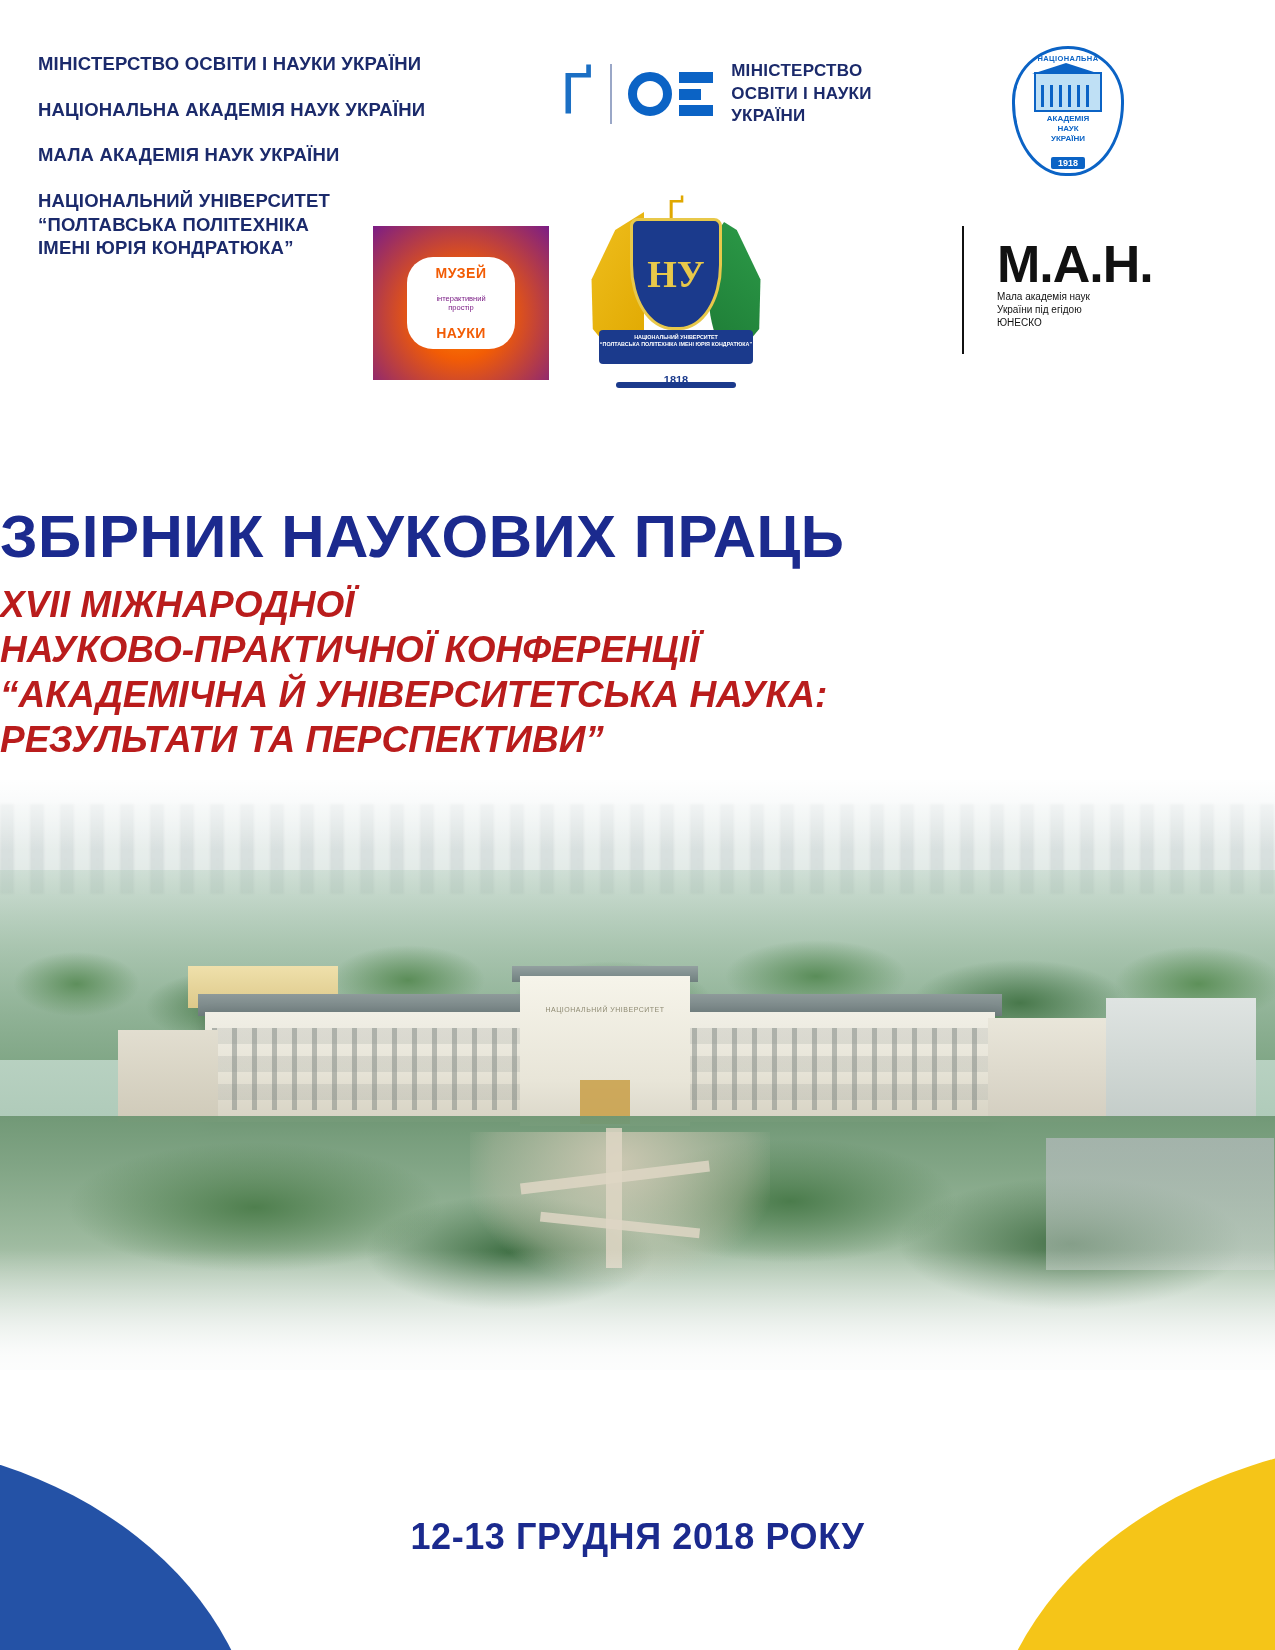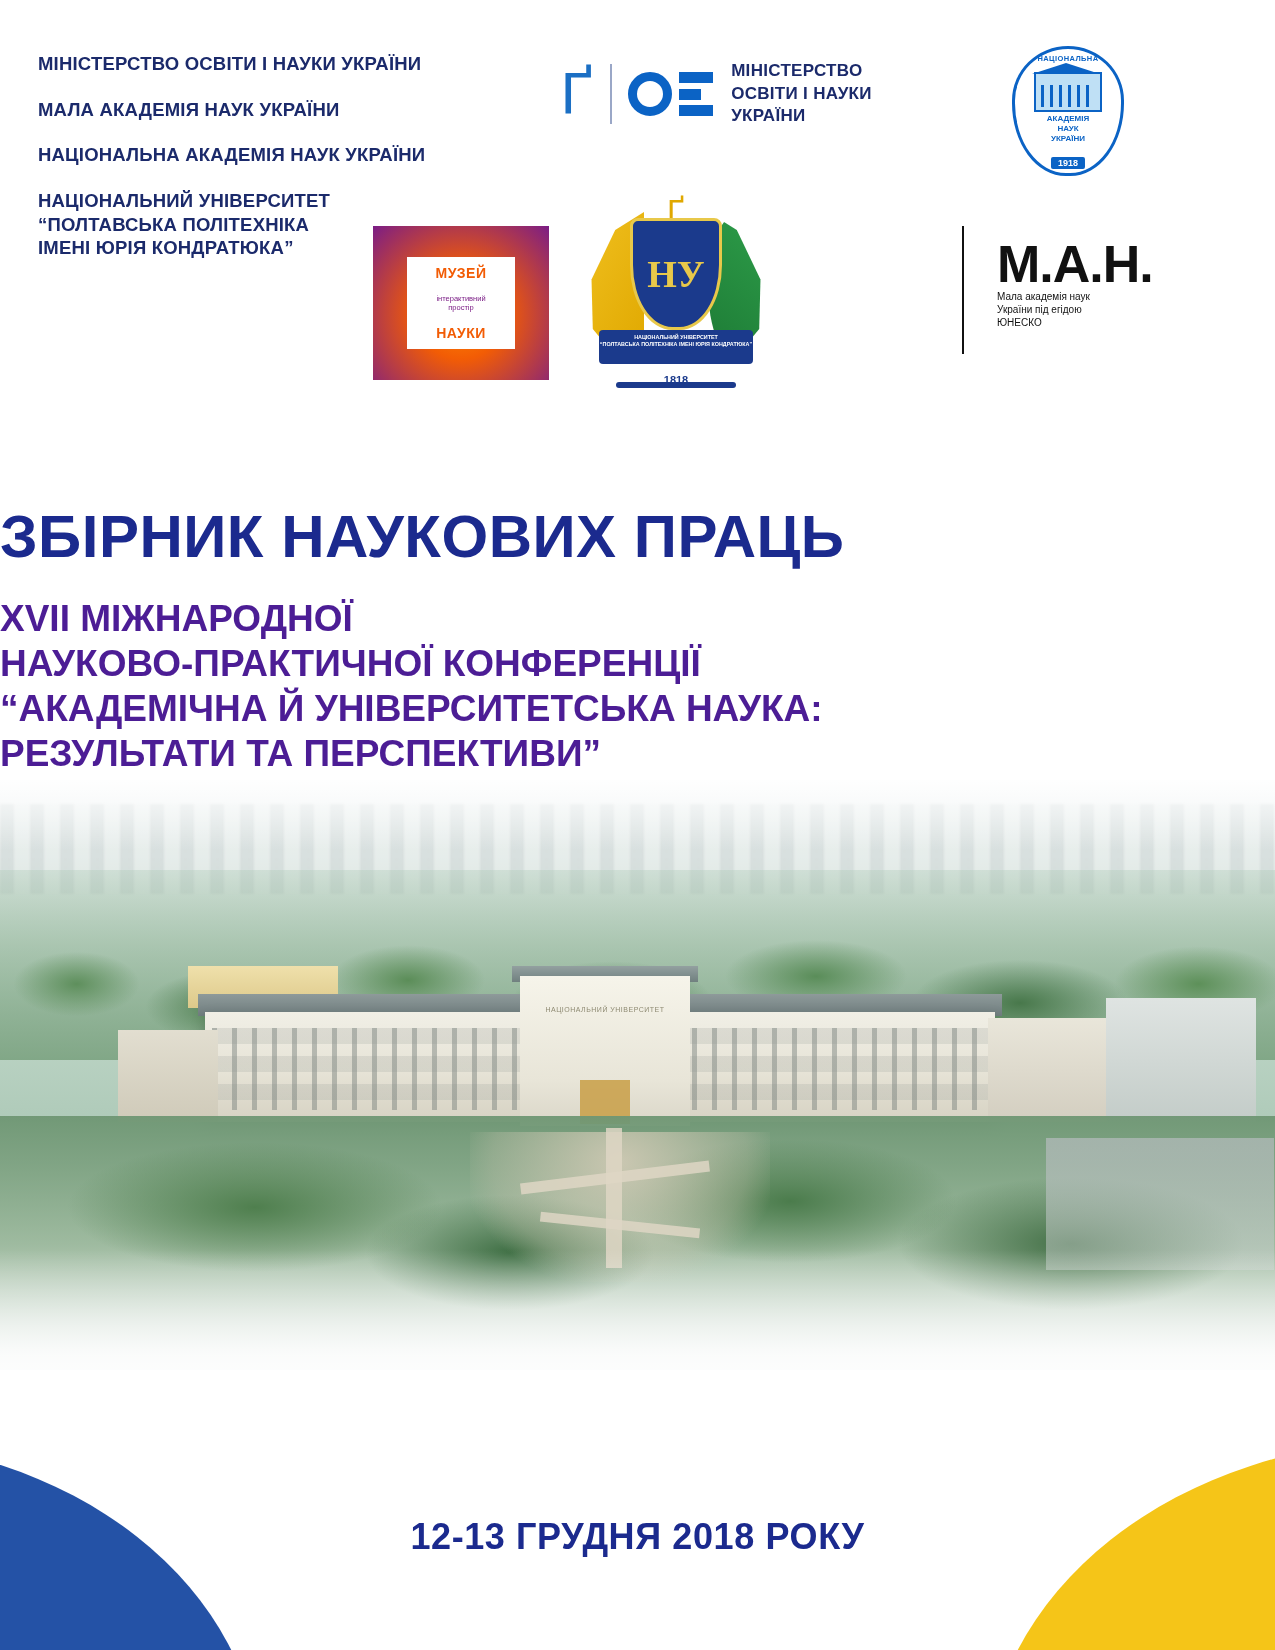--- a/index.html
+++ b/index.html
@@ -174,20 +174,21 @@
   }
   .museum-inner {
     width: 108px; height: 92px;
     background: #ffffff;
     display: flex;
     flex-direction: column;
     align-items: center;
     justify-content: space-between;
     padding: 8px 4px;
     box-sizing: border-box;
+    border-radius: 26px;
   }
   .museum-top {
     font-size: 14px; font-weight: bold; color: #f25c05; letter-spacing: .5px;
   }
   .museum-mid {
     font-size: 7.5px; color: #7b1d86; text-align: center; line-height: 1.2; white-space: pre-line;
   }
   .museum-bot {
     font-size: 14px; font-weight: bold; color: #f25c05; letter-spacing: .5px;
   }
@@ -364,26 +365,27 @@
     z-index: 5;
   }
   .title-main {
     font-size: 60px;
     font-weight: bold;
     color: #1b2a8e;
     letter-spacing: .5px;
     line-height: 1.05;
   }
   .title-sub {
-    margin-top: 28px;
+    margin-top: 14px;
     font-size: 37px;
     font-weight: bold;
-    color: #4c1d95;
+    color: #b91c1c;
     line-height: 1.22;
     white-space: pre-line;
+    font-style: italic;
   }
 
   
   .photo {
     position: absolute;
     left: 0;
     top: 780px;
     width: 1275px;
     height: 640px;
     overflow: hidden;
@@ -563,22 +565,22 @@
     letter-spacing: .6px;
   }
 </style>
 </head>
 <body>
 
 <div class="header">
 
   <div class="org-list">
     <div class="org-line">МІНІСТЕРСТВО ОСВІТИ І НАУКИ УКРАЇНИ</div>
+    <div class="org-line">НАЦІОНАЛЬНА АКАДЕМІЯ НАУК УКРАЇНИ</div>
     <div class="org-line">МАЛА АКАДЕМІЯ НАУК УКРАЇНИ</div>
-    <div class="org-line">НАЦІОНАЛЬНА АКАДЕМІЯ НАУК УКРАЇНИ</div>
     <div class="org-line multi">НАЦІОНАЛЬНИЙ УНІВЕРСИТЕТ
 “ПОЛТАВСЬКА ПОЛІТЕХНІКА
 ІМЕНІ ЮРІЯ КОНДРАТЮКА”</div>
   </div>
 
   <div class="min-logo">
     <span class="trident">Ґ</span>
     <span class="min-div"></span>
     <span class="oe-mark">
       <span class="oe-o"></span>

